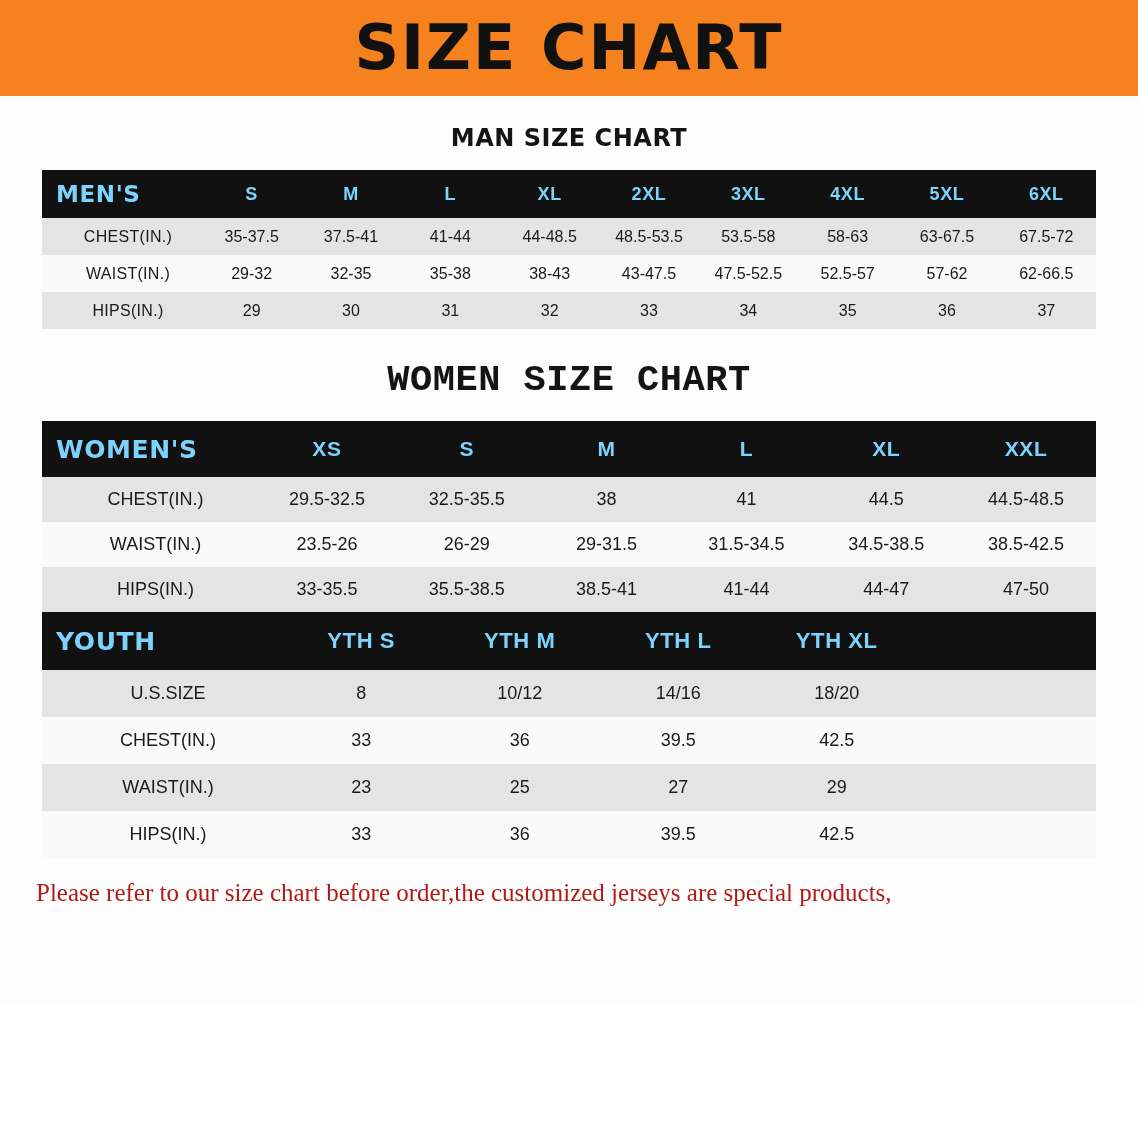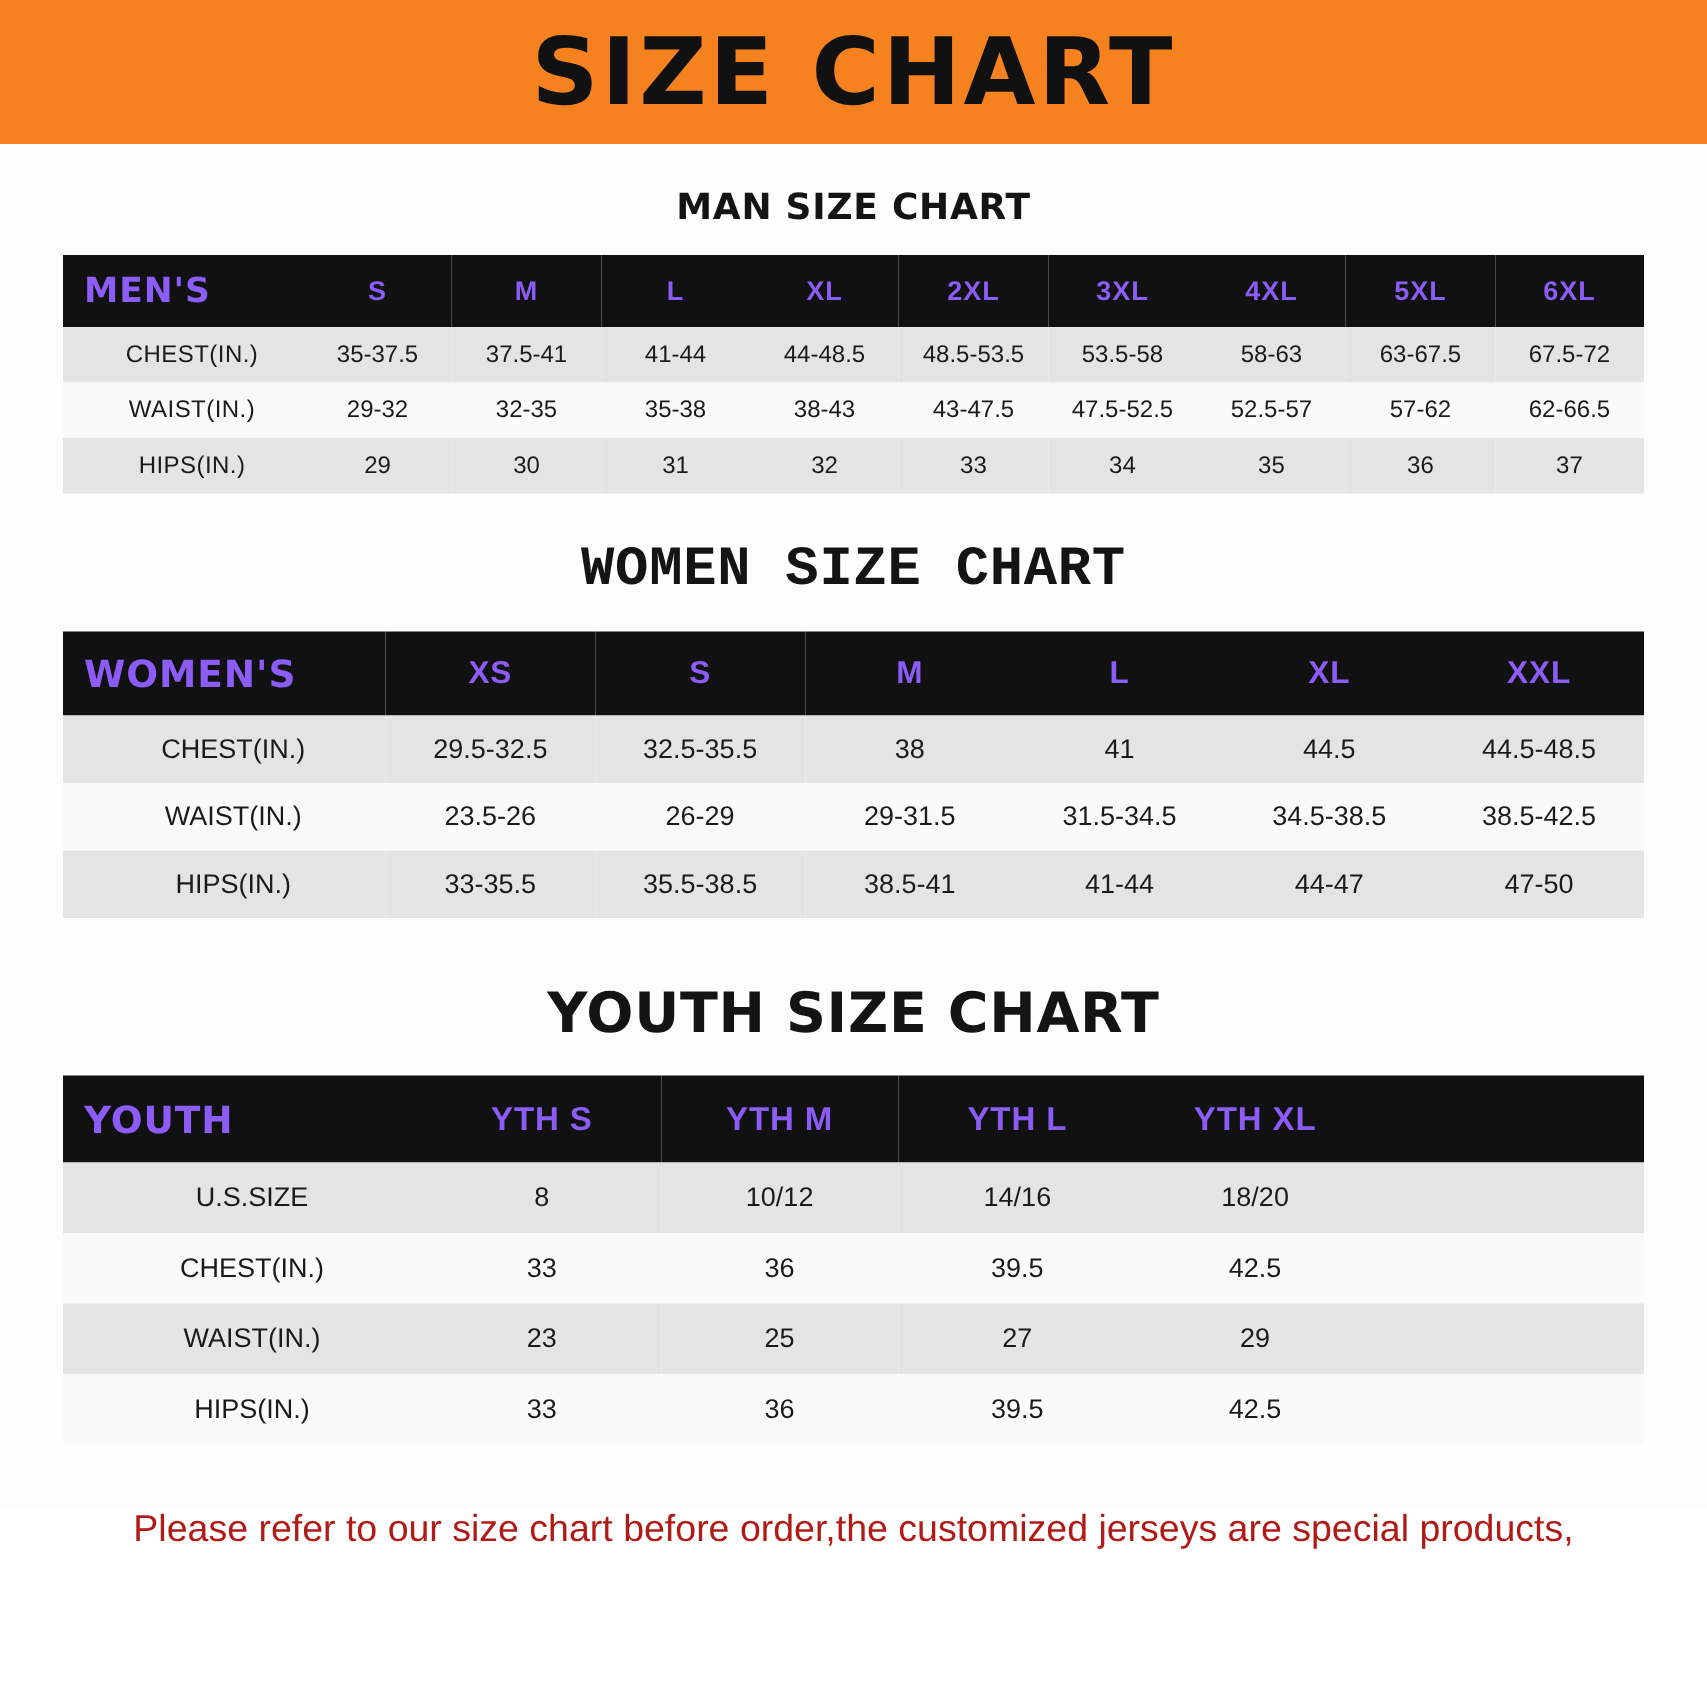--- a/index.html
+++ b/index.html
@@ -62,21 +62,21 @@
   table.size-table td {
     text-align: center;
     font-family: "Liberation Sans", sans-serif;
     color: #1a1a1a;
   }
   
   table.size-table thead tr {
     background: #111111;
   }
   table.size-table thead th {
-    color: #8b5cf6;
+    color: #7dd3fc;
     font-size: 19px;
     font-weight: bold;
     letter-spacing: 0.6px;
   }
   table.size-table thead th.lead {
     text-align: left;
     padding-left: 14px;
     font-family: "DejaVu Sans", sans-serif;
     font-size: 23px;
   }
@@ -97,26 +97,25 @@
   #youth-table thead th.lead { font-size: 25px; }
   #youth-table tbody td { height: 45px; font-size: 18px; }
 
   tr.band-grey td { background: #e4e4e4; }
   tr.band-white td { background: #fafafa; }
 
   .rowlabel { font-weight: normal; padding-left: 13px; }
 
   
   .note {
-    margin: 39px 36px 0 36px;
+    margin: 18px 36px 0 36px;
     color: #b01b17;
-    font-family: Liberation Sans, sans-serif;
+    font-family: Liberation Serif, serif;
     font-size: 25px;
     line-height: 1.38;
-    text-align: center;
   }
   .note span { display: block; }
 </style>
 </head>
 <body>
 
 <div class="page">
 
   <div class="banner">
     <div class="banner-title">SIZE CHART</div>
@@ -240,21 +239,20 @@
           <td>35.5-38.5</td>
           <td>38.5-41</td>
           <td>41-44</td>
           <td>44-47</td>
           <td>47-50</td>
         </tr>
       </tbody>
     </table>
   </div>
 
-  <div class="section-title st-youth">YOUTH SIZE CHART</div>
   <div class="tbl-wrap">
     <table class="size-table" id="youth-table">
       <colgroup>
         <col style="width:240px">
         <col>
           <col>
           <col>
           <col>
         <col style="width:180px">
       </colgroup>

